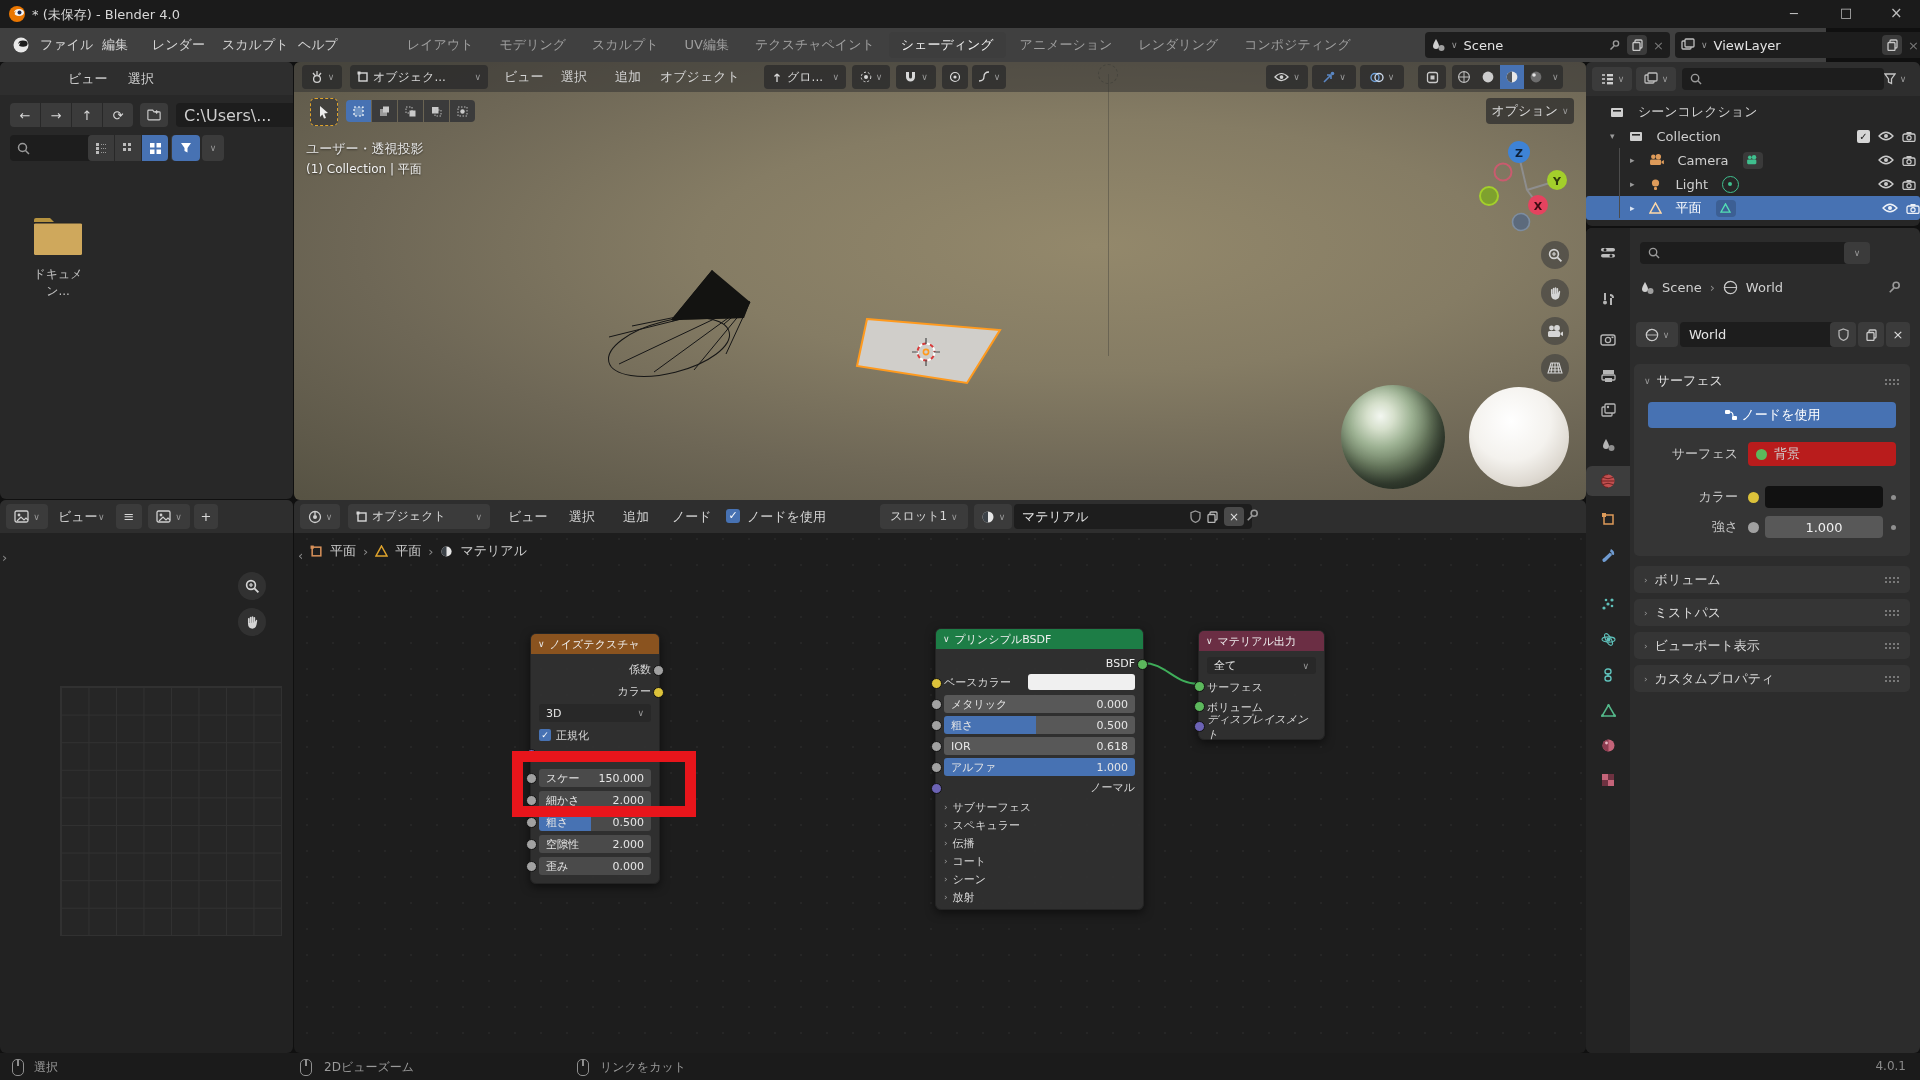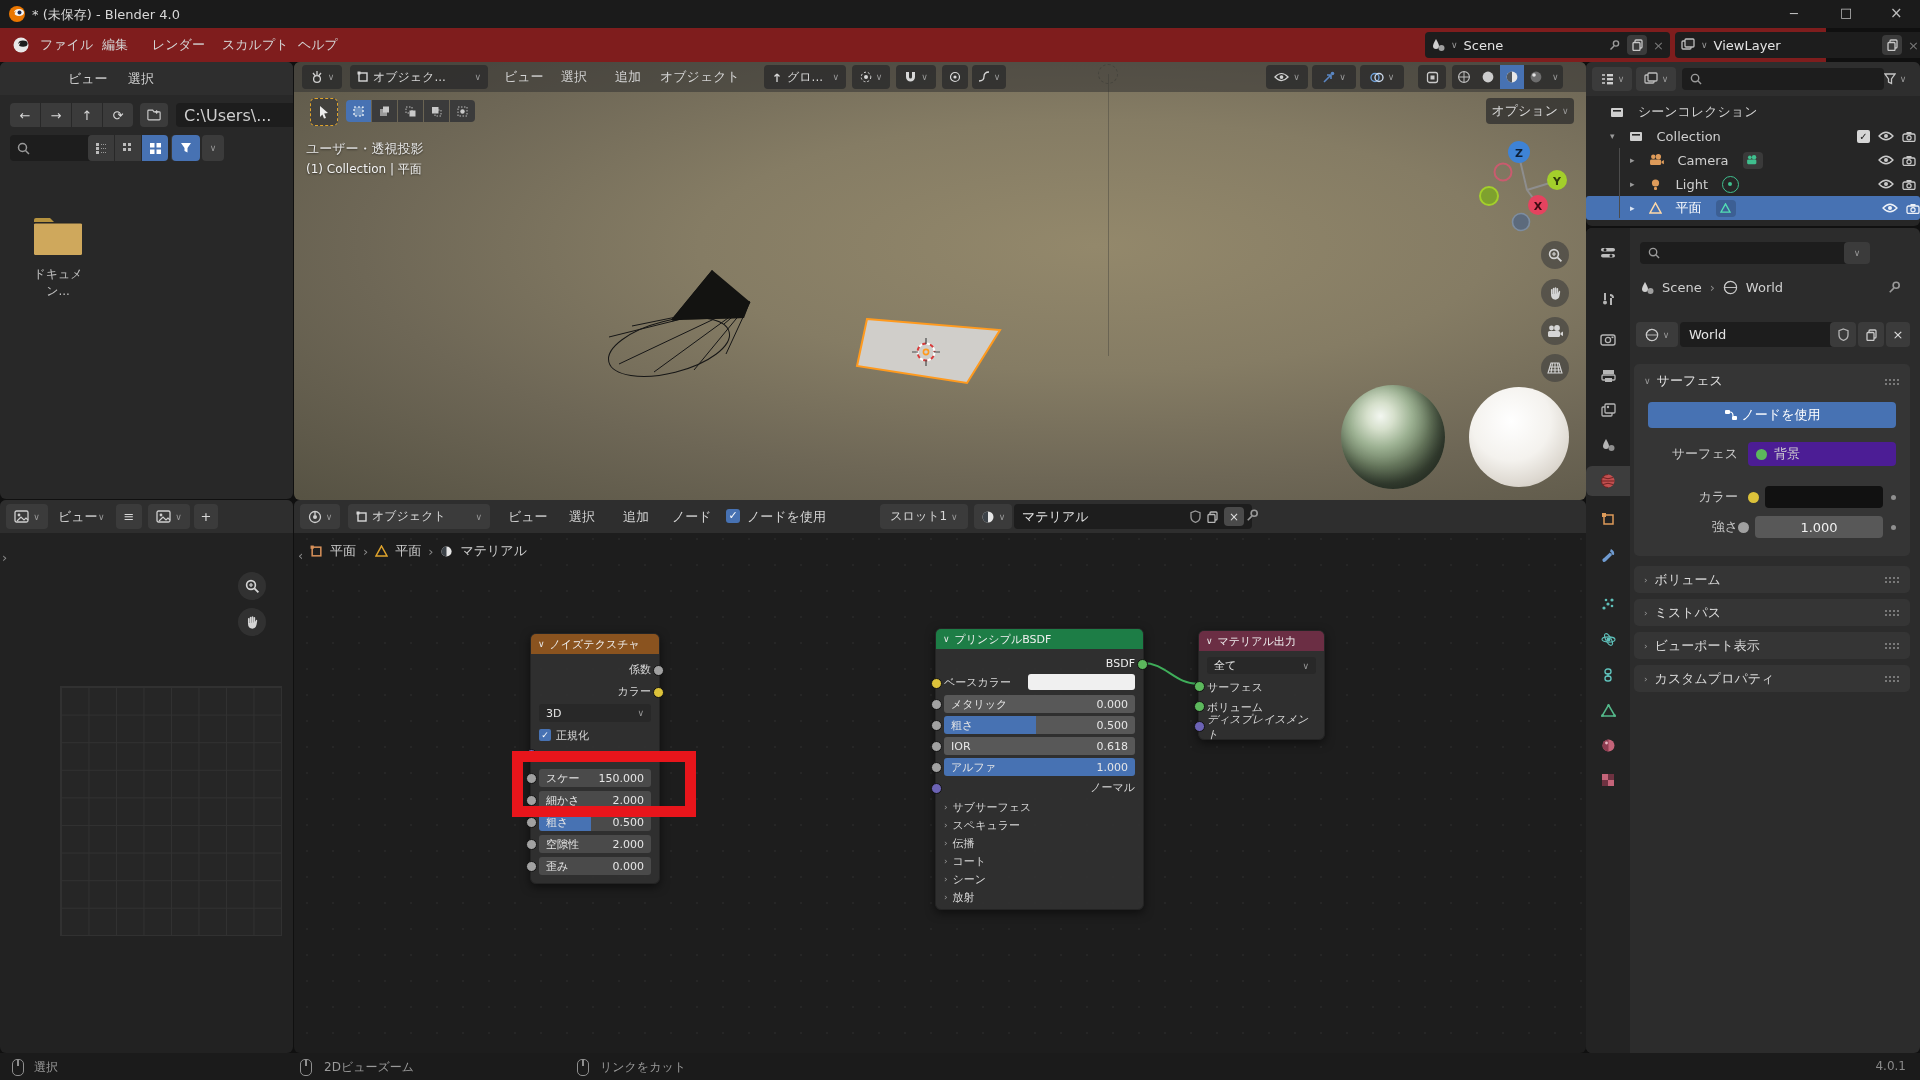--- a/index.html
+++ b/index.html
@@ -39,34 +39,45 @@
           <circle cx="11.5" cy="7.5" r="2" fill="#1b2a52"></circle>
           <path d="M1.5 11 L8 6 L5 12 Z" fill="#ea7600"></path>
         </svg>
     </span>
     <span class="abs" style="left:32px;top:6px;color:#d8d8d8;font-size:13px;">* (未保存) - Blender 4.0</span>
     <span class="abs" style="left:1790px;top:6px;color:#bbb;">─</span>
     <span class="abs" style="left:1840px;top:5px;color:#bbb;">□</span>
     <span class="abs" style="left:1890px;top:4px;color:#bbb;font-size:15px;">×</span>
   </div>
 
-  <div class="abs" style="left:0;top:28px;width:1826px;height:34px;background:#7f1d1d;">
+  <div class="abs" style="left:0;top:28px;width:1826px;height:34px;background:#404040;">
     <span class="abs" style="left:12px;top:8px;">
       <svg width="18" height="18" viewBox="0 0 18 18">
           <circle cx="9" cy="9" r="7.5" fill="#e8e8e8"></circle>
           <ellipse cx="11" cy="7.6" rx="4.6" ry="3.2" fill="#1d1d1d"></ellipse>
           <path d="M2 11 L8.5 6.2 L5.5 12.5 Z" fill="#e8e8e8"></path>
         </svg>
     </span>
     <span class="abs menu" style="left:40px;top:0;">ファイル</span>
     <span class="abs menu" style="left:102px;top:0;">編集</span>
     <span class="abs menu" style="left:152px;top:0;">レンダー</span>
     <span class="abs menu" style="left:222px;top:0;">スカルプト</span>
     <span class="abs menu" style="left:298px;top:0;">ヘルプ</span>
 
+    <div class="abs" style="left:395px;top:4px;display:flex;gap:2px;">
+      <span class="wtab">レイアウト</span>
+      <span class="wtab">モデリング</span>
+      <span class="wtab">スカルプト</span>
+      <span class="wtab">UV編集</span>
+      <span class="wtab">テクスチャペイント</span>
+      <span class="wtab on">シェーディング</span>
+      <span class="wtab">アニメーション</span>
+      <span class="wtab">レンダリング</span>
+      <span class="wtab">コンポジティング</span>
+    </div>
 
     <div class="abs field" style="left:1425px;top:4px;width:233px;height:26px;padding:0 6px;gap:6px;">
       <span>
           <svg width="14" height="14" viewBox="0 0 14 14">
             <path d="M5 1 C5 1 8 6 8 8 A3 3 0 1 1 2 8 C2 6 5 1 5 1Z" fill="#cfcfcf"></path>
             <circle cx="10.5" cy="10" r="3" fill="#9f9f9f"></circle>
           </svg>
         </span>
       <span class="cv">∨</span>
       <span style="flex:1;color:#e4e4e4;">Scene</span>
@@ -974,33 +985,33 @@
       <div class="abs btn" style="left:14px;top:38px;width:248px;height:26px;background:#4772b3;color:#fff;">
         <svg width="14" height="12" viewBox="0 0 14 12">
             <rect x="1" y="1" width="5" height="4" rx="1" fill="#fff"></rect>
             <rect x="8" y="7" width="5" height="4" rx="1" fill="#fff"></rect>
             <path d="M6 3 Q9 3 9 7" stroke="#fff" stroke-width="1.2" fill="none"></path>
           </svg>
         <span>ノードを使用</span>
       </div>
       <div class="abs" style="left:14px;top:78px;width:248px;display:flex;align-items:center;">
         <span style="width:90px;text-align:right;padding-right:10px;color:#c9c9c9;">サーフェス</span>
-        <span class="field" style="flex:1;height:24px;padding:0 8px;gap:7px;background:#4c1d95;">
+        <span class="field" style="flex:1;height:24px;padding:0 8px;gap:7px;background:#b91c1c;">
           <span style="width:11px;height:11px;border-radius:50%;background:#5cb85c;"></span>
           <span>背景</span>
         </span>
       </div>
       <div class="abs" style="left:14px;top:122px;width:248px;display:flex;align-items:center;">
         <span style="width:90px;text-align:right;padding-right:10px;color:#c9c9c9;">カラー</span>
         <span style="width:11px;height:11px;border-radius:50%;background:#dcc23a;margin-right:6px;"></span>
         <span class="field" style="flex:1;height:22px;background:#111111;"></span>
         <span style="width:5px;height:5px;border-radius:50%;background:#8f8f8f;margin-left:8px;"></span>
       </div>
       <div class="abs" style="left:14px;top:152px;width:248px;display:flex;align-items:center;">
-        <span style="width:90px;text-align:right;color:#c9c9c9;">強さ</span>
+        <span style="width:90px;text-align:right;padding-right:10px;color:#c9c9c9;">強さ</span>
         <span style="width:11px;height:11px;border-radius:50%;background:#a1a1a1;margin-right:6px;"></span>
         <span class="field" style="flex:1;height:22px;background:#585858;justify-content:center;color:#f0f0f0;">
           <span>1.000</span>
         </span>
         <span style="width:5px;height:5px;border-radius:50%;background:#8f8f8f;margin-left:8px;"></span>
       </div>
     </div>
 
     <div class="sec" style="top:338px;height:27px;display:flex;align-items:center;gap:7px;padding:0 10px;box-sizing:border-box;">
       <span class="cv">›</span>

